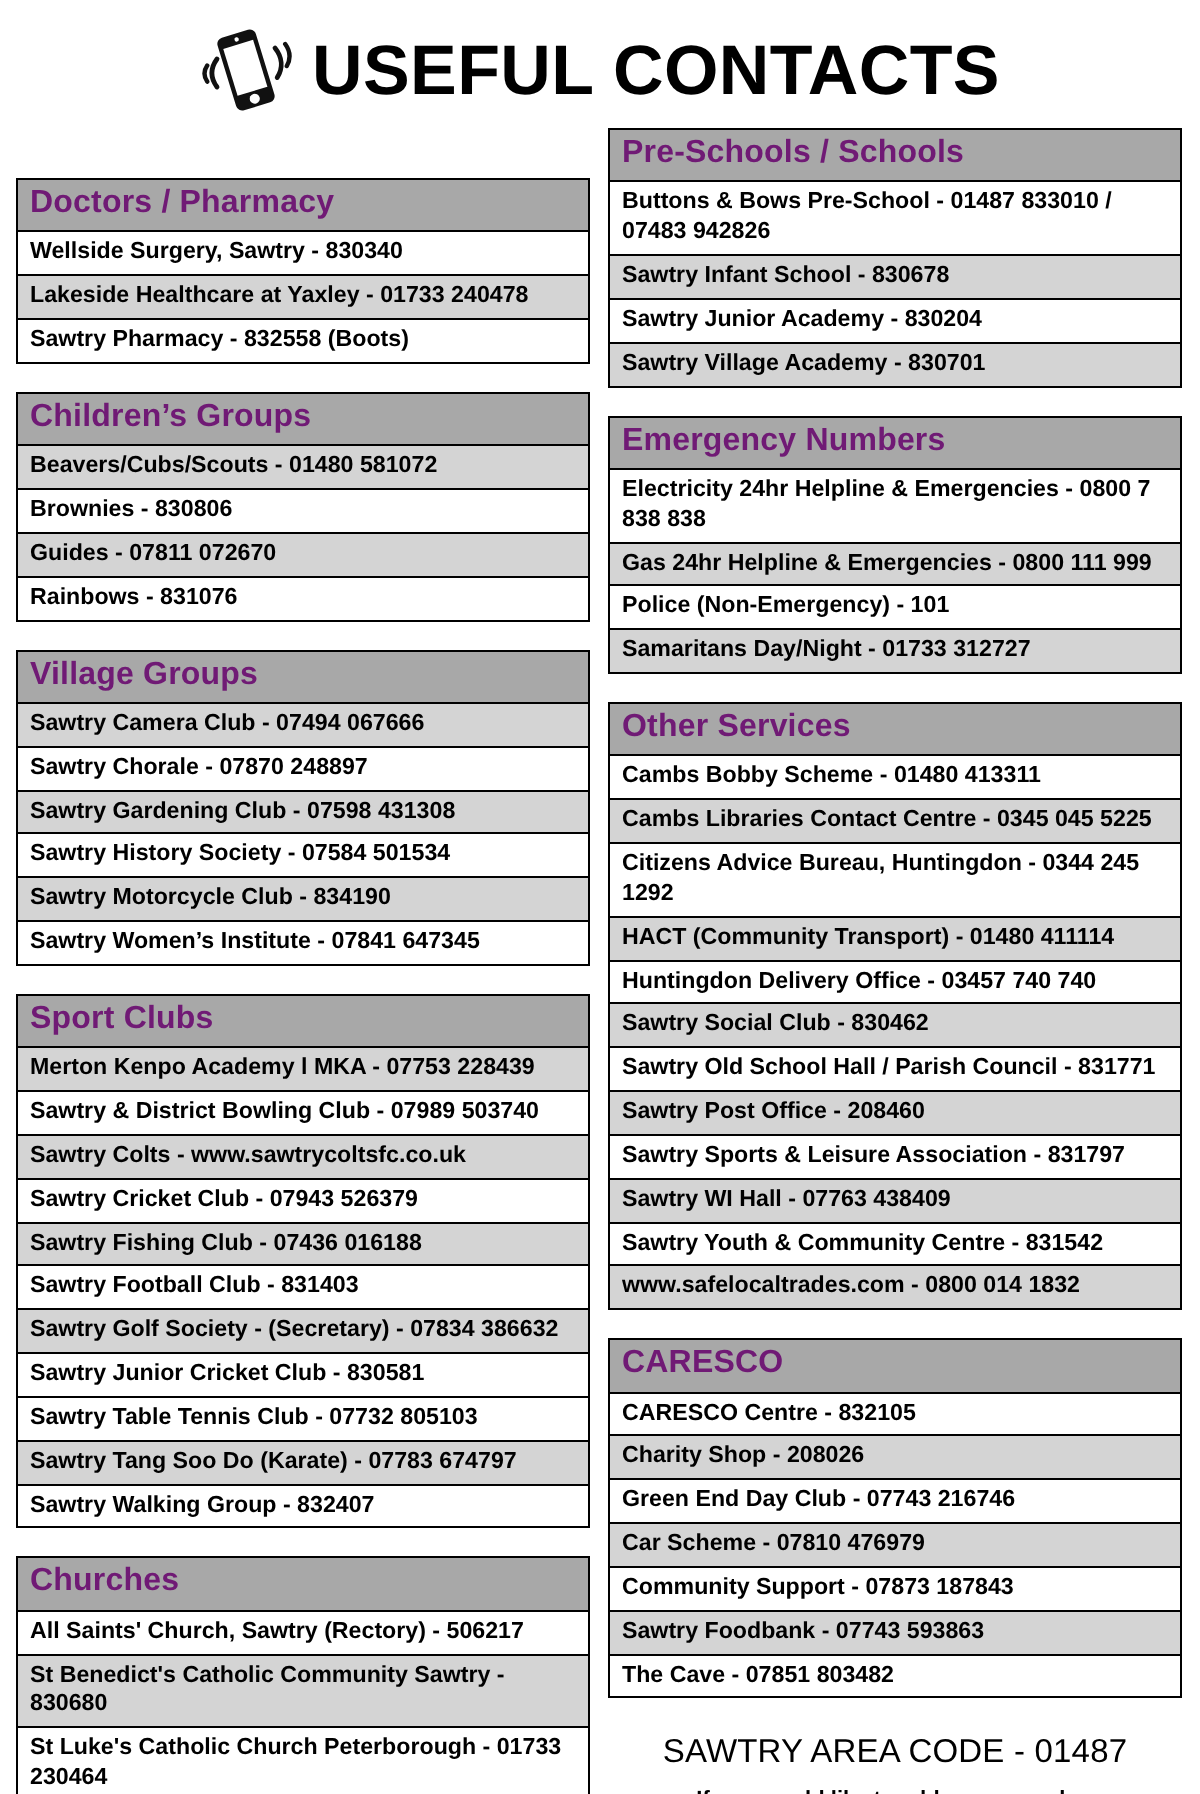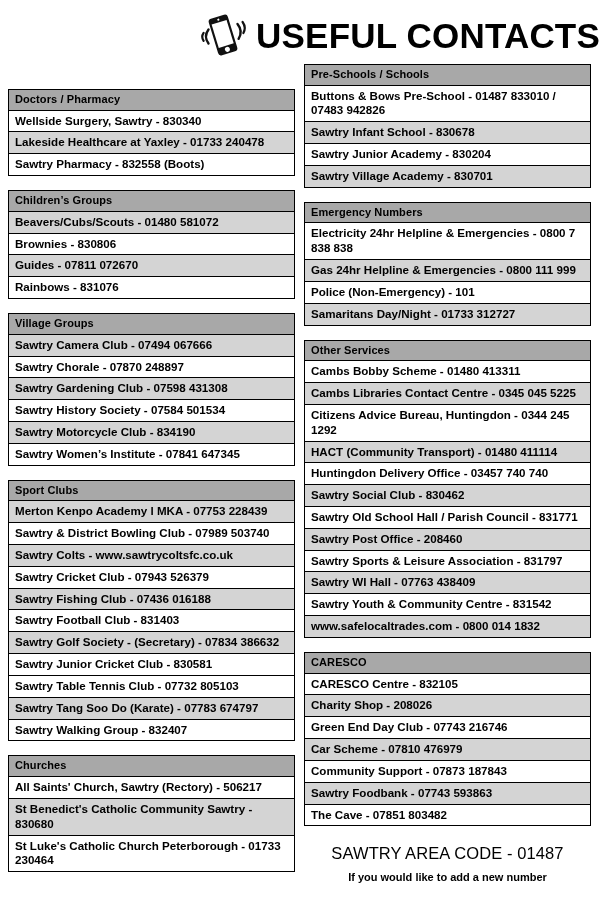--- a/index.html
+++ b/index.html
@@ -19,21 +19,21 @@
     width: 600px;
     height: 897px;
     box-sizing: border-box;
     background: #ffffff;
   }
 
   
   .title-bar {
     display: flex;
     align-items: center;
-    justify-content: flex-end;
+    justify-content: center;
     gap: 10px;
     height: 64px;
     padding-top: 6px;
     box-sizing: border-box;
   }
   .phone-icon {
     width: 46px;
     height: 48px;
     flex: 0 0 auto;
     display: block;
@@ -65,22 +65,22 @@
 
   
   .section {
     border: 1.5px solid #000;
     margin-bottom: 14px;
     background: #fff;
     box-sizing: border-box;
   }
   .sec-header {
     background: #a8a8a8;
-    color: #000000;
-    font-size: 11px;
+    color: #701a75;
+    font-size: 16px;
     font-weight: bold;
     padding: 3px 6px 4px 6px;
     border-bottom: 1.5px solid #000;
     line-height: 1.15;
     letter-spacing: 0.1px;
   }
   .row {
     font-size: 11.6px;
     font-weight: bold;
     padding: 3px 5px 3px 6px;

